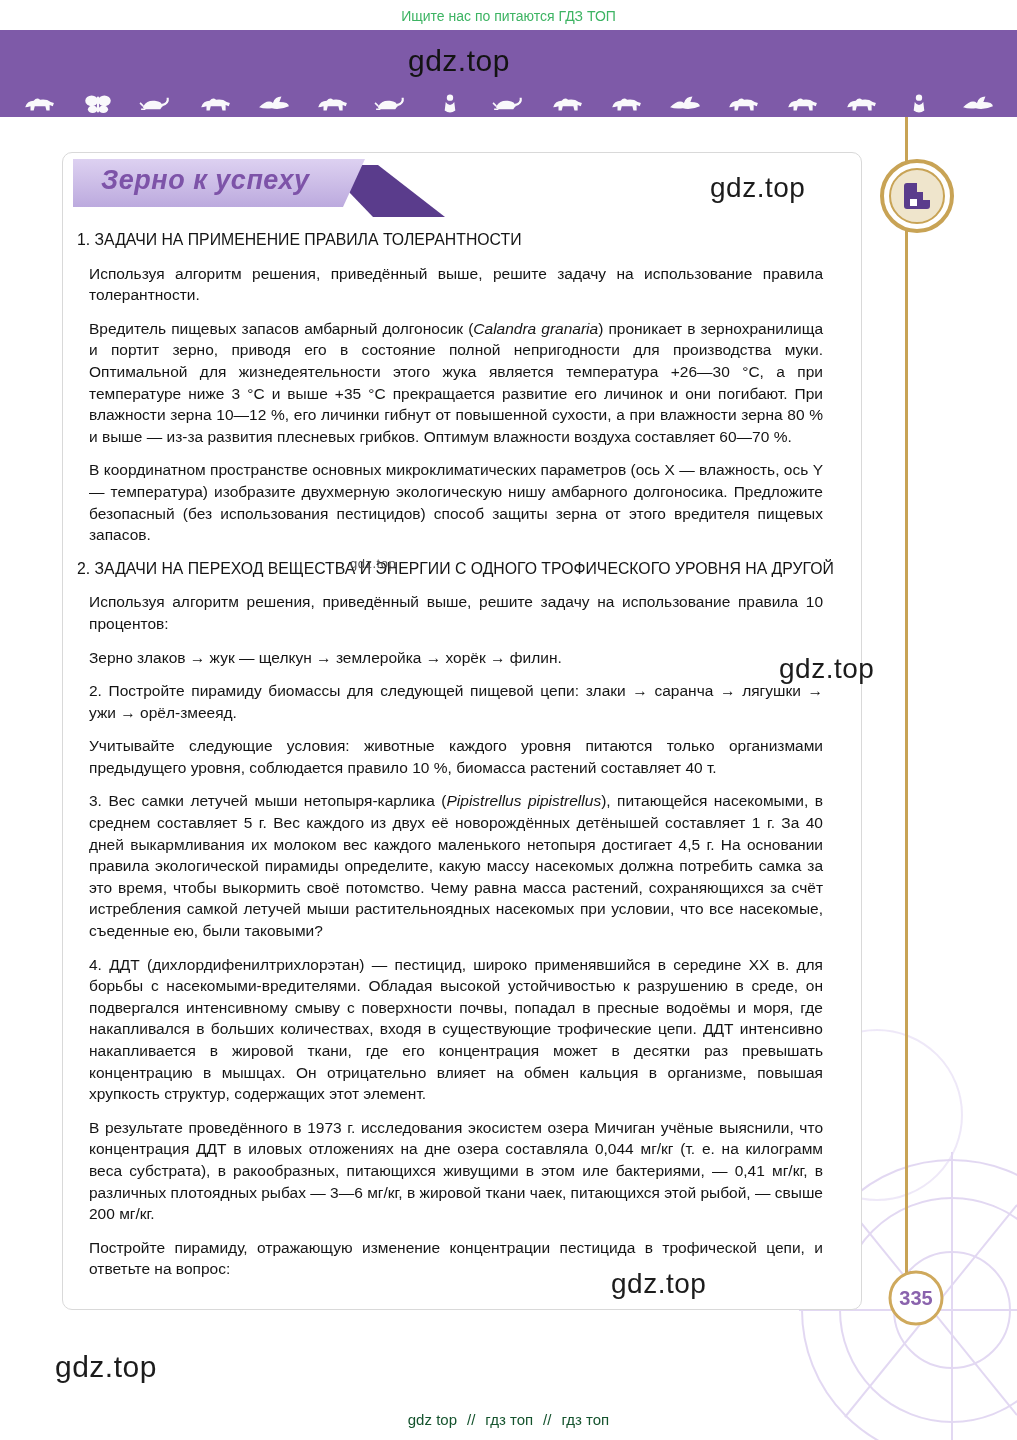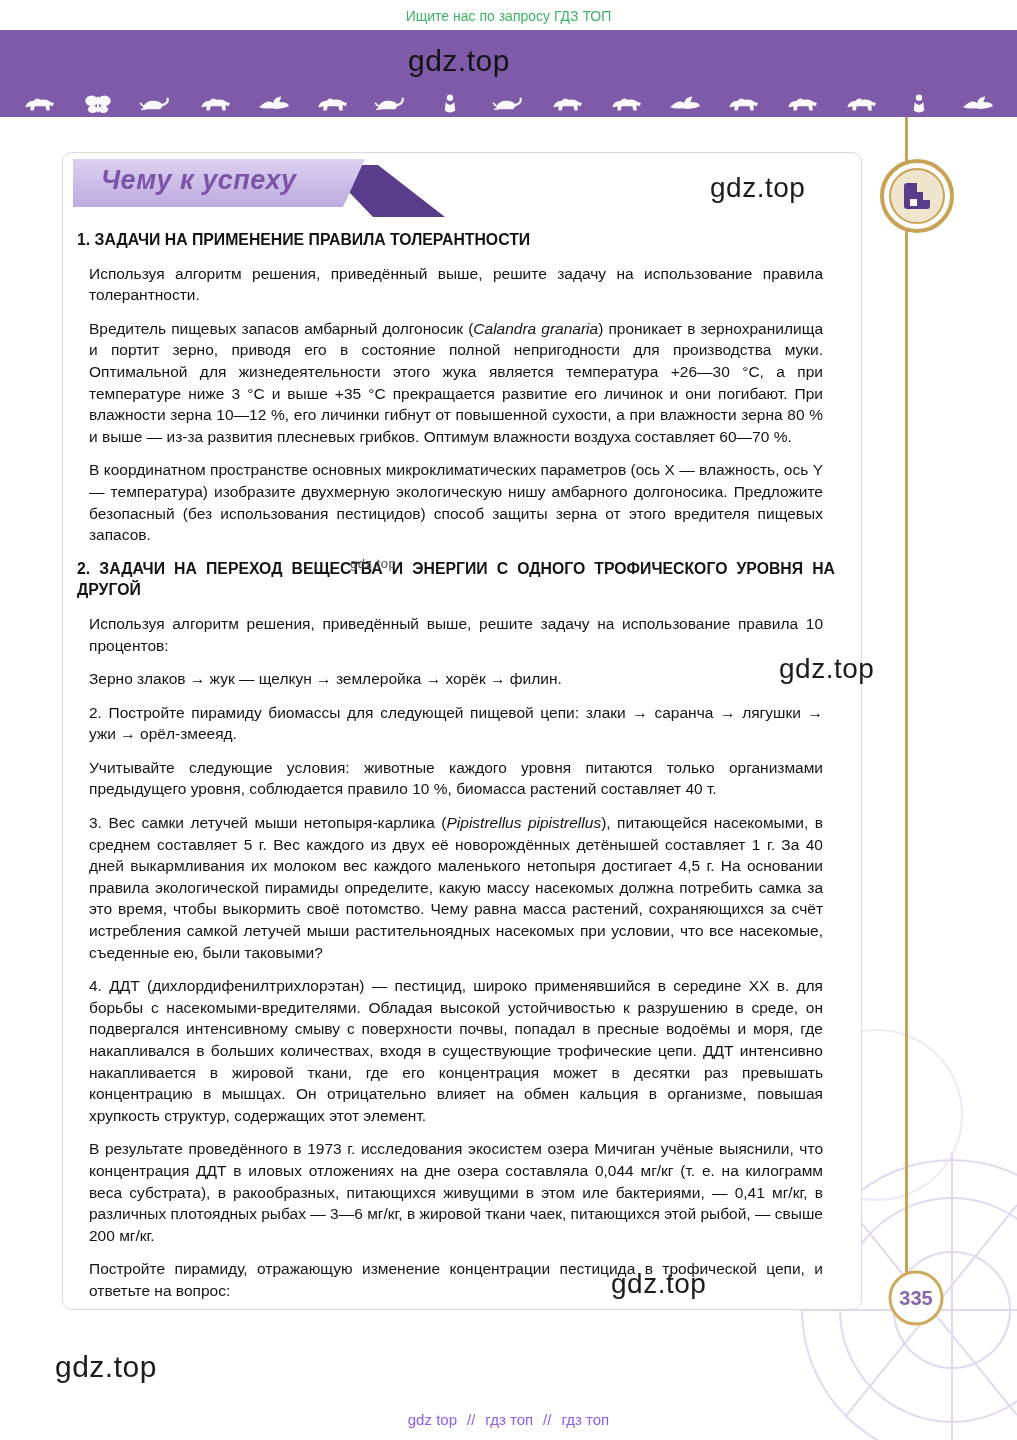--- a/index.html
+++ b/index.html
@@ -26,36 +26,36 @@
   .content-box { position:absolute; left:62px; top:152px; width:800px; height:1158px;
                  background:#ffffff; border:1px solid #d9d9d9; border-radius:10px;
                  z-index:4; overflow:hidden; }
   .ribbon-svg { position:absolute; left:10px; top:4px; }
   .ribbon-title { position:absolute; left:38px; top:12px; font-size:27px; font-weight:bold;
                   font-style:italic; color:#7d53a8; letter-spacing:.5px; }
 
   .text-col { position:absolute; left:14px; top:76px; width:758px;
               font-size:15.5px; line-height:21.6px; text-align:justify; }
   .text-col p { margin:12px; }
-  .hd { font-weight:bold; font-size:15.8px; margin:4px 0 2px !important; }
+  .hd { font-weight:normal; font-size:15.8px; margin:4px 0 2px !important; }
   .it { font-style:italic; }
 
   .badge-top { position:absolute; left:878px; top:157px; z-index:5; }
   .page-badge { position:absolute; left:886px; top:1268px; z-index:5; }
 
   .wm { position:absolute; z-index:8; color:#1c1c1c; font-size:28px; letter-spacing:.5px; }
   #wm-ribbon { left:710px; top:172px; }
   #wm-small  { left:350px; top:556px; font-size:13px; color:#4c4c4c; }
   #wm-mid    { left:779px; top:653px; }
   #wm-bc     { left:611px; top:1268px; }
   #wm-bl     { left:55px;  top:1350px; font-size:30px; }
 
   .footer { position:absolute; bottom:12px; left:0; width:100%; text-align:center;
             font-size:15px; z-index:6; }
-  .footer a, .footer .sep { color:#8b5cf6; text-decoration:none; margin:0 5px; }
+  .footer a, .footer .sep { color:#14532d; text-decoration:none; margin:0 5px; }
   .footer a { cursor:pointer; }
 </style>
 </head>
 <body>
 
 <svg width="0" height="0" style="position:absolute" aria-hidden="true">
   <defs>
     <symbol id="sym-quad" viewBox="0 0 32 20">
       <path d="M3 13 Q5 7 11 7 Q14 3 17 6 Q23 5 27 8 L30 9 L29 12 L26 11 L26 16 L23 16 L22 12 L12 12 L11 16 L8 16 L8 12 Q5 13 3 13 Z"></path>
     </symbol>
@@ -74,21 +74,21 @@
       <path d="M22 12 Q29 10 28 4 L26 4 Q27 9 21 10 Z"></path>
       <path d="M4 12 L1 9 M6 15 L2 15" stroke="#ffffff" stroke-width="1.5" fill="none"></path>
     </symbol>
     <symbol id="sym-monkey" viewBox="0 0 32 20">
       <circle cx="16" cy="4" r="3"></circle>
       <path d="M12 8 Q16 14 20 8 L21 16 Q16 20 11 16 Z"></path>
     </symbol>
   </defs>
 </svg>
 
-<div class="top-note">Ищите нас по запросу ГДЗ ТОП</div>
+<div class="top-note">Ищите нас по питаются ГДЗ ТОП</div>
 
 <div class="band">
   <div class="band-watermark">gdz.top</div>
   <div class="animals">
     <svg class="animal">
         <use href="#sym-quad"></use>
       </svg>
     <svg class="animal">
         <use href="#sym-butterfly"></use>
       </svg>
@@ -159,21 +159,21 @@
   <svg class="ribbon-svg" width="400" height="64" viewBox="0 0 400 64">
     <defs>
       <linearGradient id="rg" x1="0" y1="0" x2="0" y2="1">
         <stop offset="0" stop-color="#ddd1f1"></stop>
           <stop offset="1" stop-color="#bcaade"></stop>
       </linearGradient>
     </defs>
     <polygon points="250,8 305,8 372,60 300,60" fill="#5a3c8c"></polygon>
     <polygon points="0,2 292,2 270,50 0,50" fill="url(#rg)"></polygon>
   </svg>
-  <div class="ribbon-title">Чему к успеху</div>
+  <div class="ribbon-title">Зерно к успеху</div>
 
   <div class="text-col">
     <p class="hd" style="margin-top:0 !important">1. ЗАДАЧИ НА ПРИМЕНЕНИЕ ПРАВИЛА ТОЛЕРАНТНОСТИ</p>
     <p>Используя алгоритм решения, приведённый выше, решите задачу на использование правила толерантности.</p>
     <p><span>Вредитель пищевых запасов амбарный долгоносик (</span><span class="it">Calandra granaria</span><span>) проникает в зернохранилища и портит зерно, приводя его в состояние полной непригодности для производства муки. Оптимальной для жизнедеятельности этого жука является температура +26—30 °С, а при температуре ниже 3 °С и выше +35 °С прекращается развитие его личинок и они погибают. При влажности зерна 10—12 %, его личинки гибнут от повышенной сухости, а при влажности зерна 80 % и выше — из-за развития плесневых грибков. Оптимум влажности воздуха составляет 60—70 %.</span></p>
     <p>В координатном пространстве основных микроклиматических параметров (ось X — влажность, ось Y — температура) изобразите двухмерную экологическую нишу амбарного долгоносика. Предложите безопасный (без использования пестицидов) способ защиты зерна от этого вредителя пищевых запасов.</p>
     <p class="hd">2. ЗАДАЧИ НА ПЕРЕХОД ВЕЩЕСТВА И ЭНЕРГИИ С ОДНОГО ТРОФИЧЕСКОГО УРОВНЯ НА ДРУГОЙ</p>
     <p>Используя алгоритм решения, приведённый выше, решите задачу на использование правила 10 процентов:</p>
     <p>Зерно злаков → жук — щелкун → землеройка → хорёк → филин.</p>
     <p>2. Постройте пирамиду биомассы для следующей пищевой цепи: злаки → саранча → лягушки → ужи → орёл-змееяд.</p>

